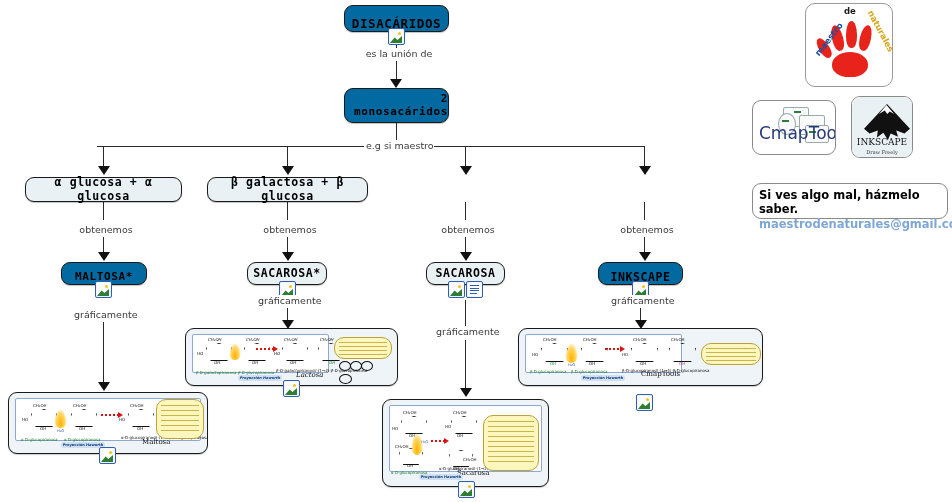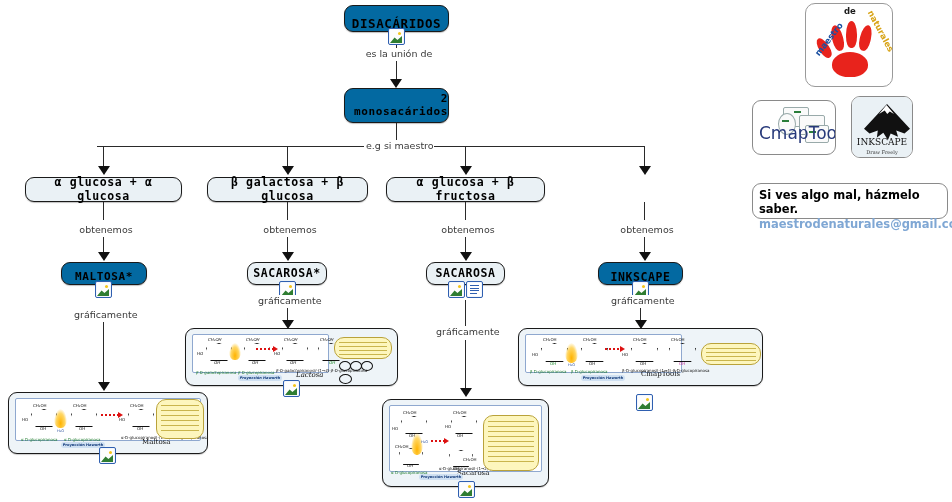--- a/index.html
+++ b/index.html
@@ -137,23 +137,20 @@
   <div class="vline" style="left:465px;top:146px;height:22px;"></div>
   <div class="arrow" style="left:460px;top:166px;"></div>
   <div class="vline" style="left:644px;top:146px;height:22px;"></div>
   <div class="arrow" style="left:639px;top:166px;"></div>
 
   <div class="node blue" style="left:207px;top:177px;width:161px;height:25px;font-size:11.5px;">
     <span class="lbl">β galactosa + β glucosa</span>
   </div>
   <div class="node blue" style="left:25px;top:177px;width:157px;height:25px;font-size:11.5px;">
     <span class="lbl">α glucosa + α glucosa</span>
-  </div>
-  <div class="node blue" style="left:386px;top:177px;width:159px;height:25px;font-size:11.5px;">
-    <span class="lbl">α glucosa + β fructosa</span>
   </div>
 
   <div class="vline" style="left:103px;top:202px;height:18px;"></div>
   <div class="link-lbl" style="left:76px;top:224px;width:56px;">obtenemos</div>
   <div class="vline" style="left:103px;top:237px;height:17px;"></div>
   <div class="arrow" style="left:98px;top:252px;"></div>
 
   <div class="vline" style="left:287px;top:202px;height:18px;"></div>
   <div class="link-lbl" style="left:260px;top:224px;width:56px;">obtenemos</div>
   <div class="vline" style="left:287px;top:237px;height:17px;"></div>

